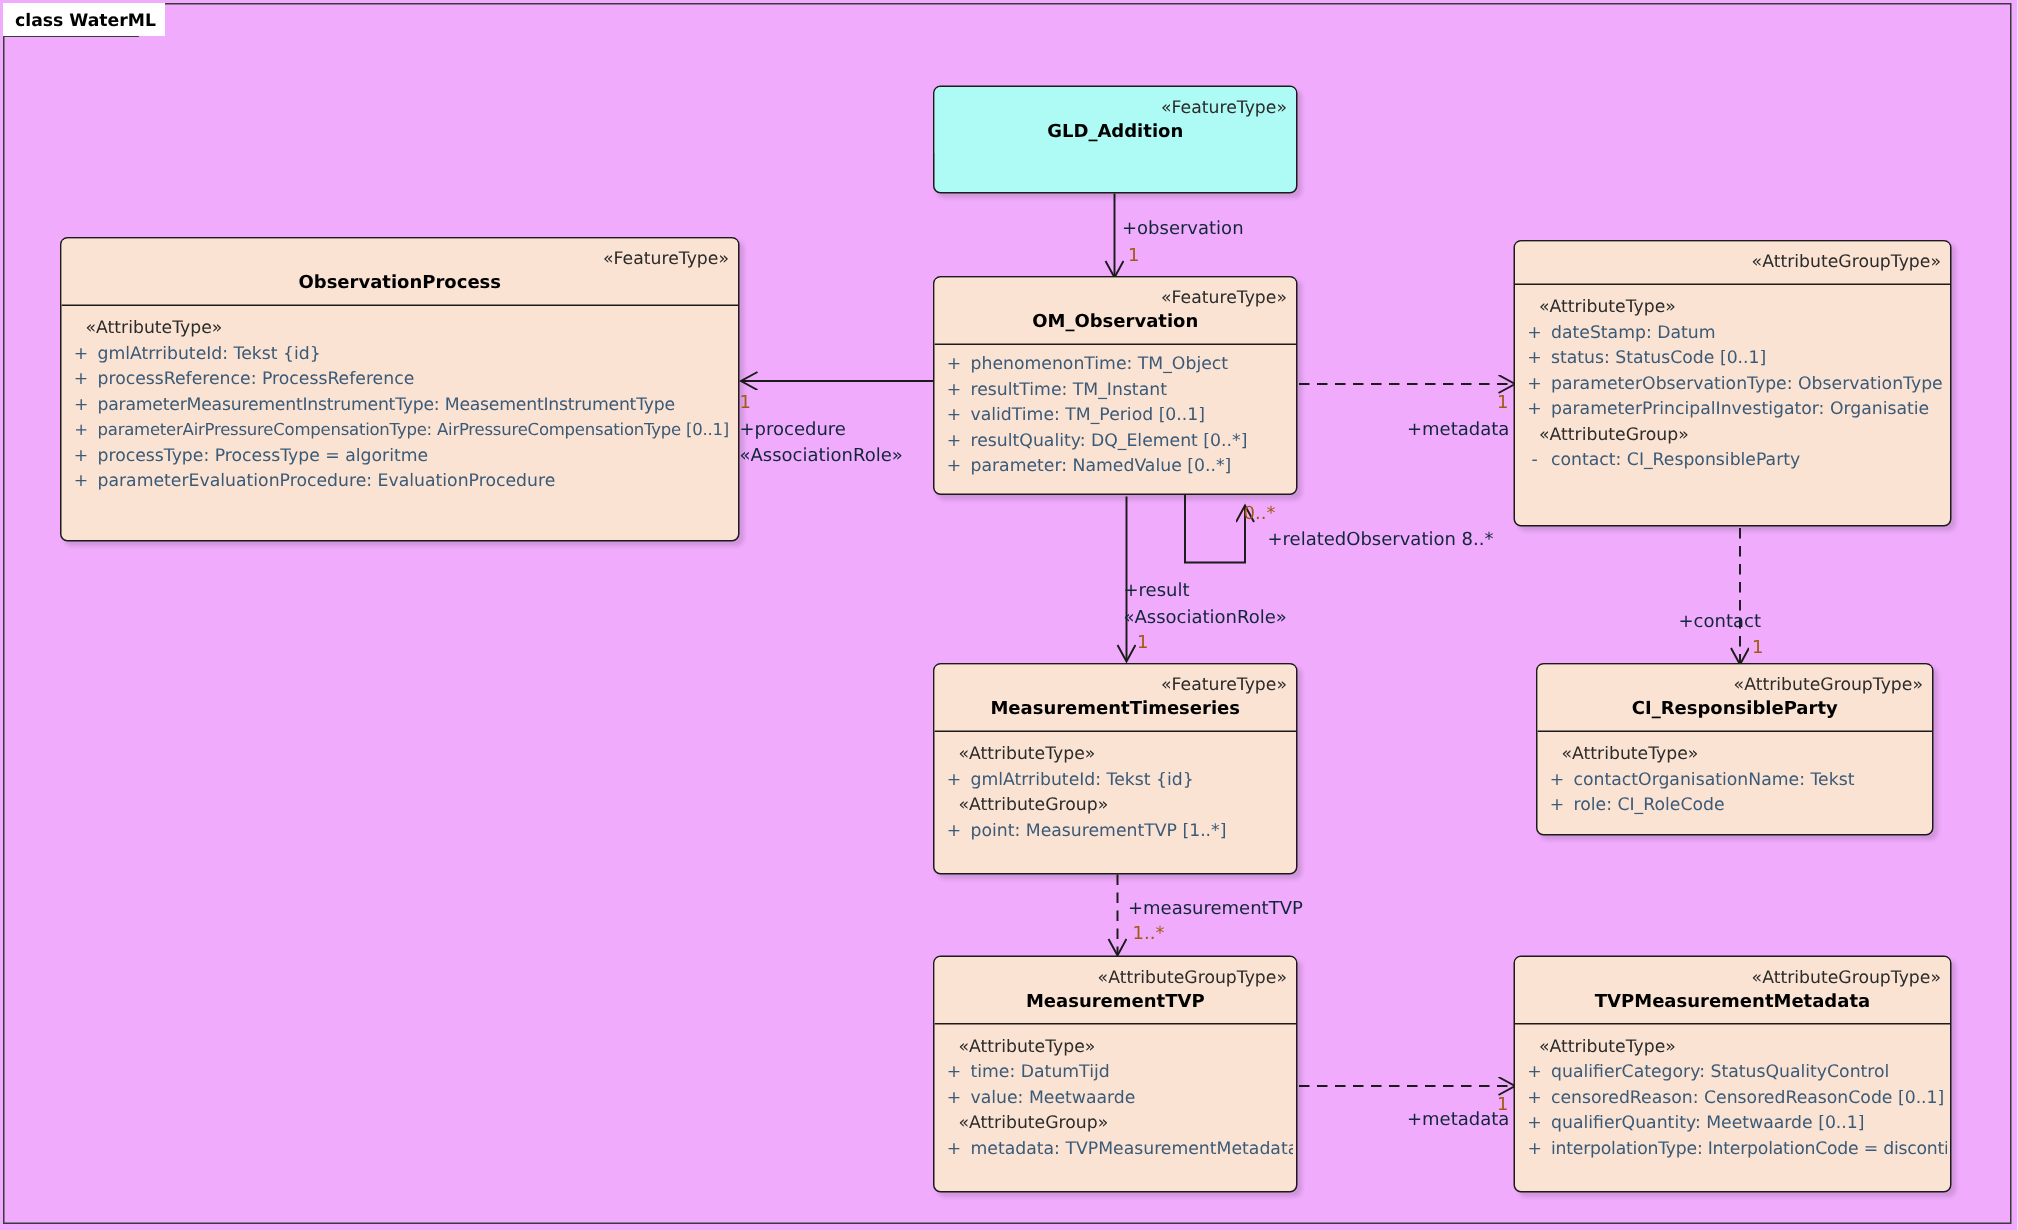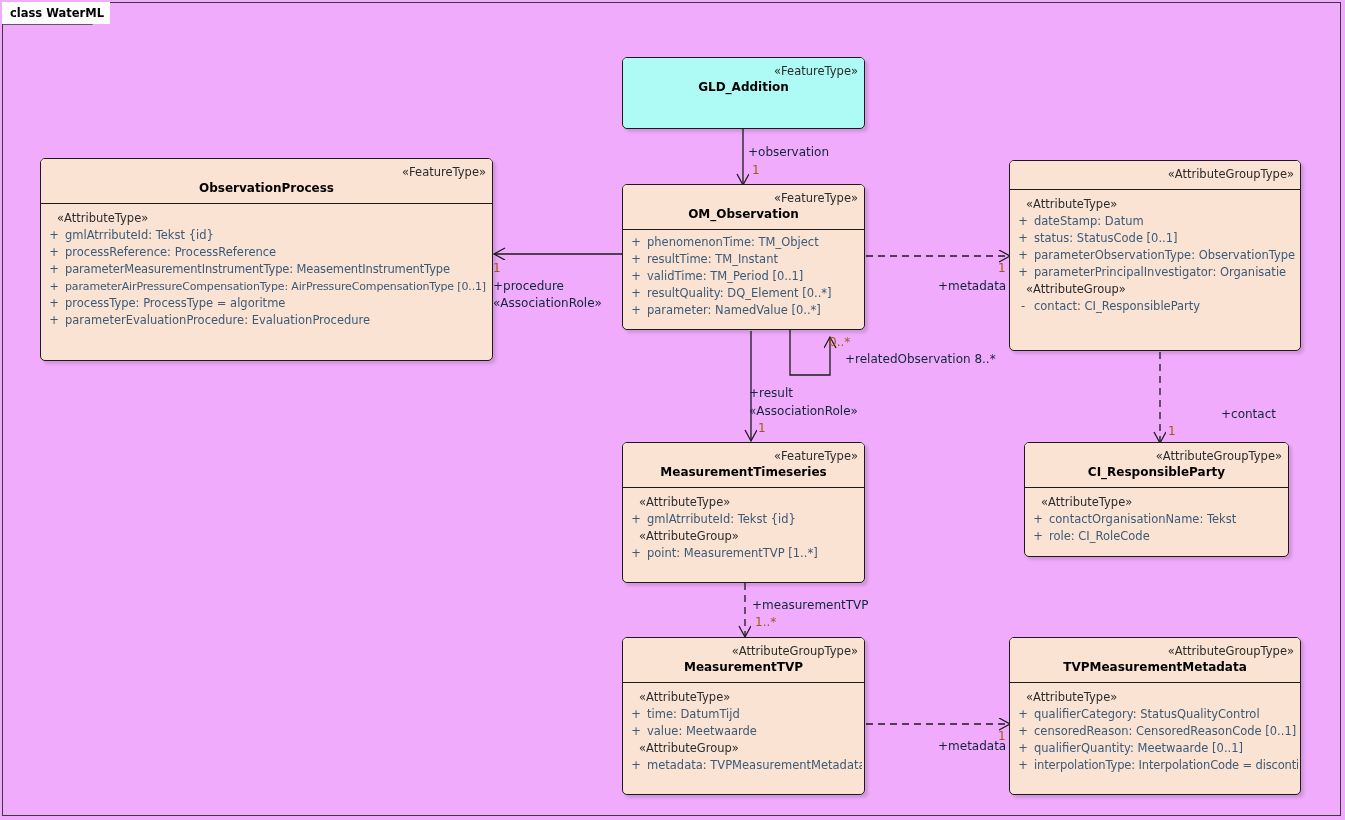--- a/index.html
+++ b/index.html
@@ -204,21 +204,21 @@
   <div class="lbl mult" style="left:998px; top:261px;">1</div>
   <div class="lbl role" style="left:938px; top:279px;">+metadata</div>
 
   <div class="lbl mult" style="left:829px; top:335px;">0..*</div>
   <div class="lbl role" style="left:845px; top:352px;">+relatedObservation 8..*</div>
 
   <div class="lbl role" style="left:749px; top:386px;">+result</div>
   <div class="lbl stereo" style="left:749px; top:404px;">«AssociationRole»</div>
   <div class="lbl mult" style="left:758px; top:421px;">1</div>
 
-  <div class="lbl role" style="left:1221px; top:407px;">+contact</div>
+  <div class="lbl role" style="left:1119px; top:407px;">+contact</div>
   <div class="lbl mult" style="left:1168px; top:424px;">1</div>
 
   <div class="lbl role" style="left:752px; top:598px;">+measurementTVP</div>
   <div class="lbl mult" style="left:755px; top:615px;">1..*</div>
 
   <div class="lbl mult" style="left:998px; top:729px;">1</div>
   <div class="lbl role" style="left:938px; top:739px;">+metadata</div>
 
   <div class="uml cyan" style="left:622px; top:57px; width:243px; height:72px;">
     <div class="uml-head">

